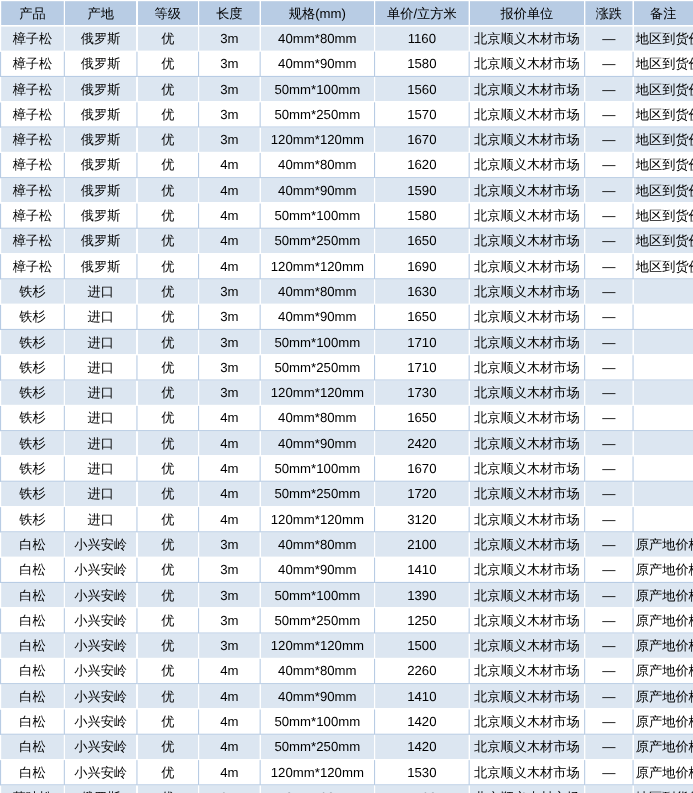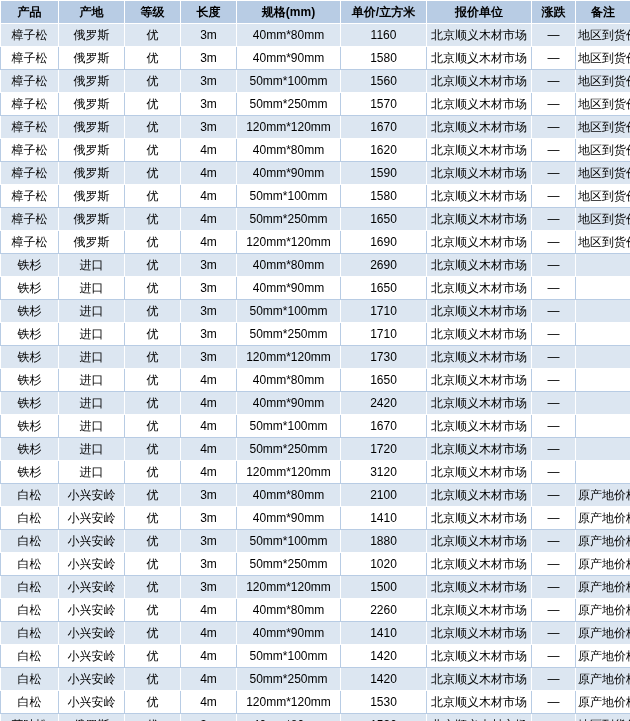--- a/index.html
+++ b/index.html
@@ -36,21 +36,21 @@
     text-align: center;
     vertical-align: middle;
     height: 22px;
     line-height: 20px;
     padding: 0 2px;
     white-space: nowrap;
     overflow: hidden;
   }
   thead th {
     background: #b8cce4;
-    font-weight: bold;
+    font-weight: normal;
     color: #000000;
     border: 1px solid #ffffff;
     margin-top: 39px;
   }
   tbody tr.row-even td {
     background: #dce6f1;
   }
   tbody tr.row-odd td {
     background: #ffffff;
   }
@@ -202,21 +202,21 @@
         <td>北京顺义木材市场</td>
         <td>—</td>
         <td class="col-note">地区到货价</td>
       </tr>
       <tr class="row-even">
         <td>铁杉</td>
         <td>进口</td>
         <td>优</td>
         <td>3m</td>
         <td>40mm*80mm</td>
-        <td>2690</td>
+        <td>1630</td>
         <td>北京顺义木材市场</td>
         <td>—</td>
         <td class="col-note"></td>
       </tr>
       <tr class="row-odd">
         <td>铁杉</td>
         <td>进口</td>
         <td>优</td>
         <td>3m</td>
         <td>40mm*90mm</td>
@@ -334,32 +334,32 @@
         <td>北京顺义木材市场</td>
         <td>—</td>
         <td class="col-note">原产地价格</td>
       </tr>
       <tr class="row-even">
         <td>白松</td>
         <td>小兴安岭</td>
         <td>优</td>
         <td>3m</td>
         <td>50mm*100mm</td>
-        <td>1880</td>
-        <td>北京顺义木材市场</td>
-        <td>—</td>
-        <td class="col-note">原产地价格</td>
-      </tr>
-      <tr class="row-odd">
-        <td>白松</td>
-        <td>小兴安岭</td>
-        <td>优</td>
-        <td>3m</td>
-        <td>50mm*250mm</td>
-        <td>1020</td>
+        <td>1390</td>
+        <td>北京顺义木材市场</td>
+        <td>—</td>
+        <td class="col-note">原产地价格</td>
+      </tr>
+      <tr class="row-odd">
+        <td>白松</td>
+        <td>小兴安岭</td>
+        <td>优</td>
+        <td>3m</td>
+        <td>50mm*250mm</td>
+        <td>1250</td>
         <td>北京顺义木材市场</td>
         <td>—</td>
         <td class="col-note">原产地价格</td>
       </tr>
       <tr class="row-even">
         <td>白松</td>
         <td>小兴安岭</td>
         <td>优</td>
         <td>3m</td>
         <td>120mm*120mm</td>

